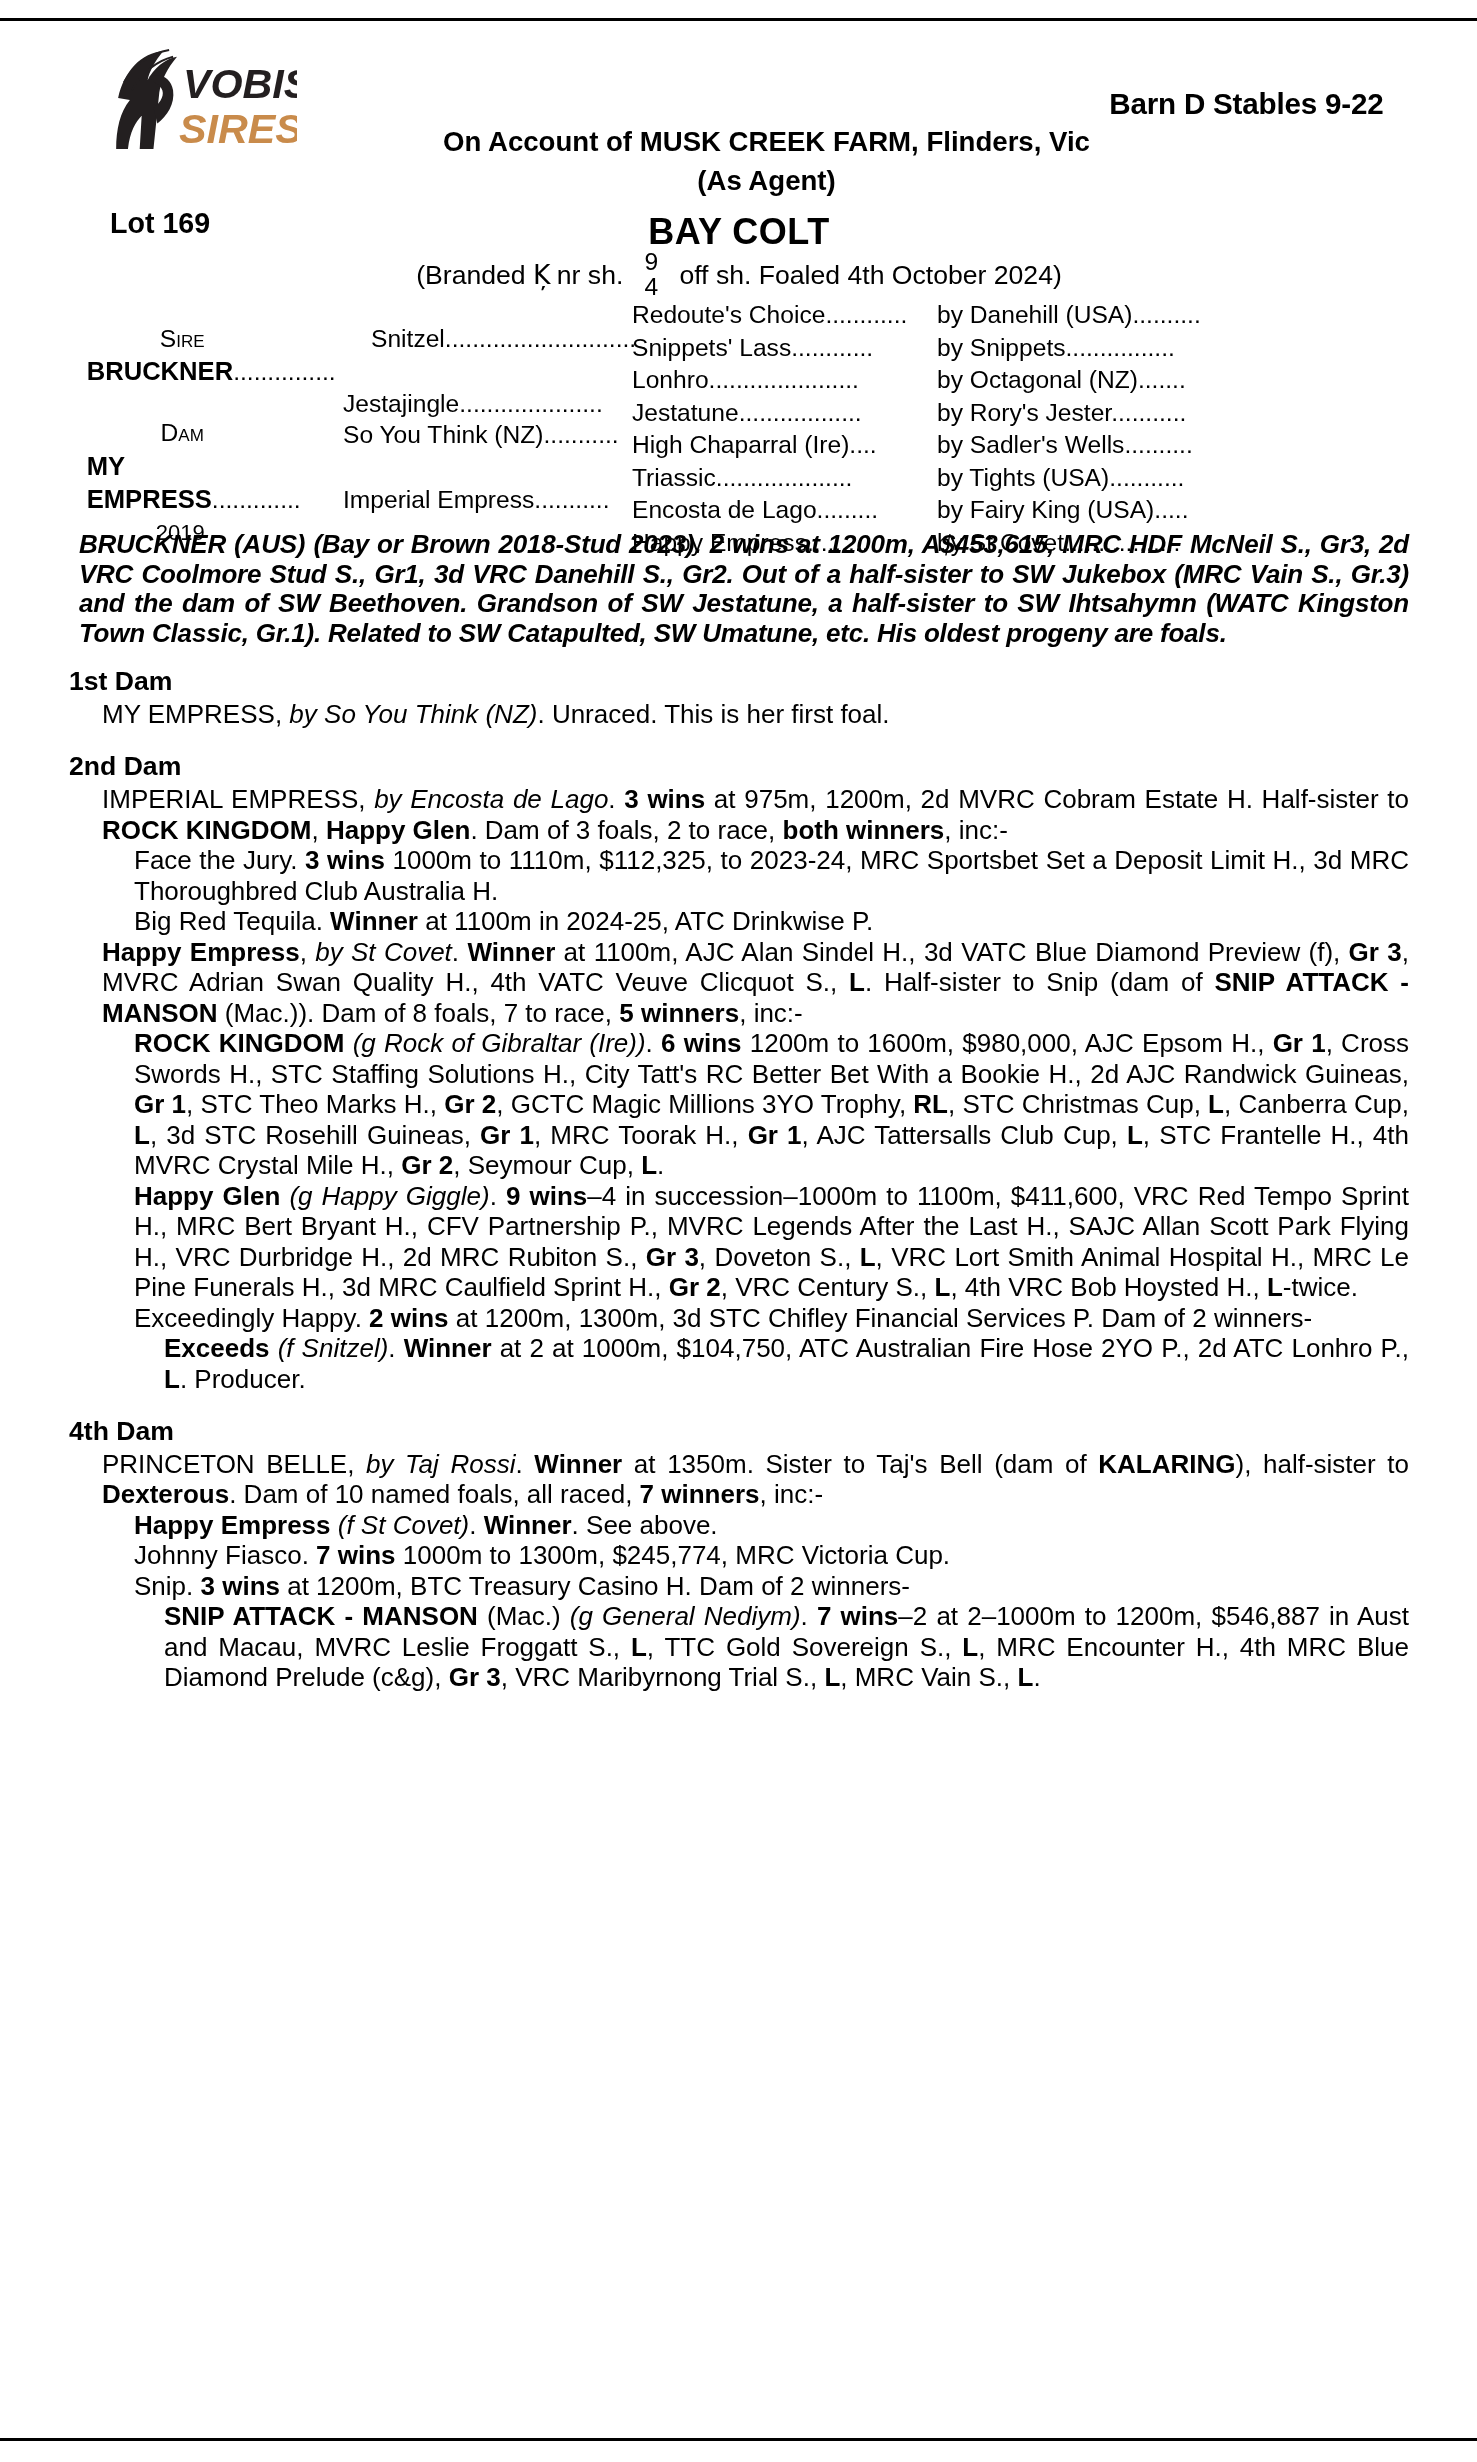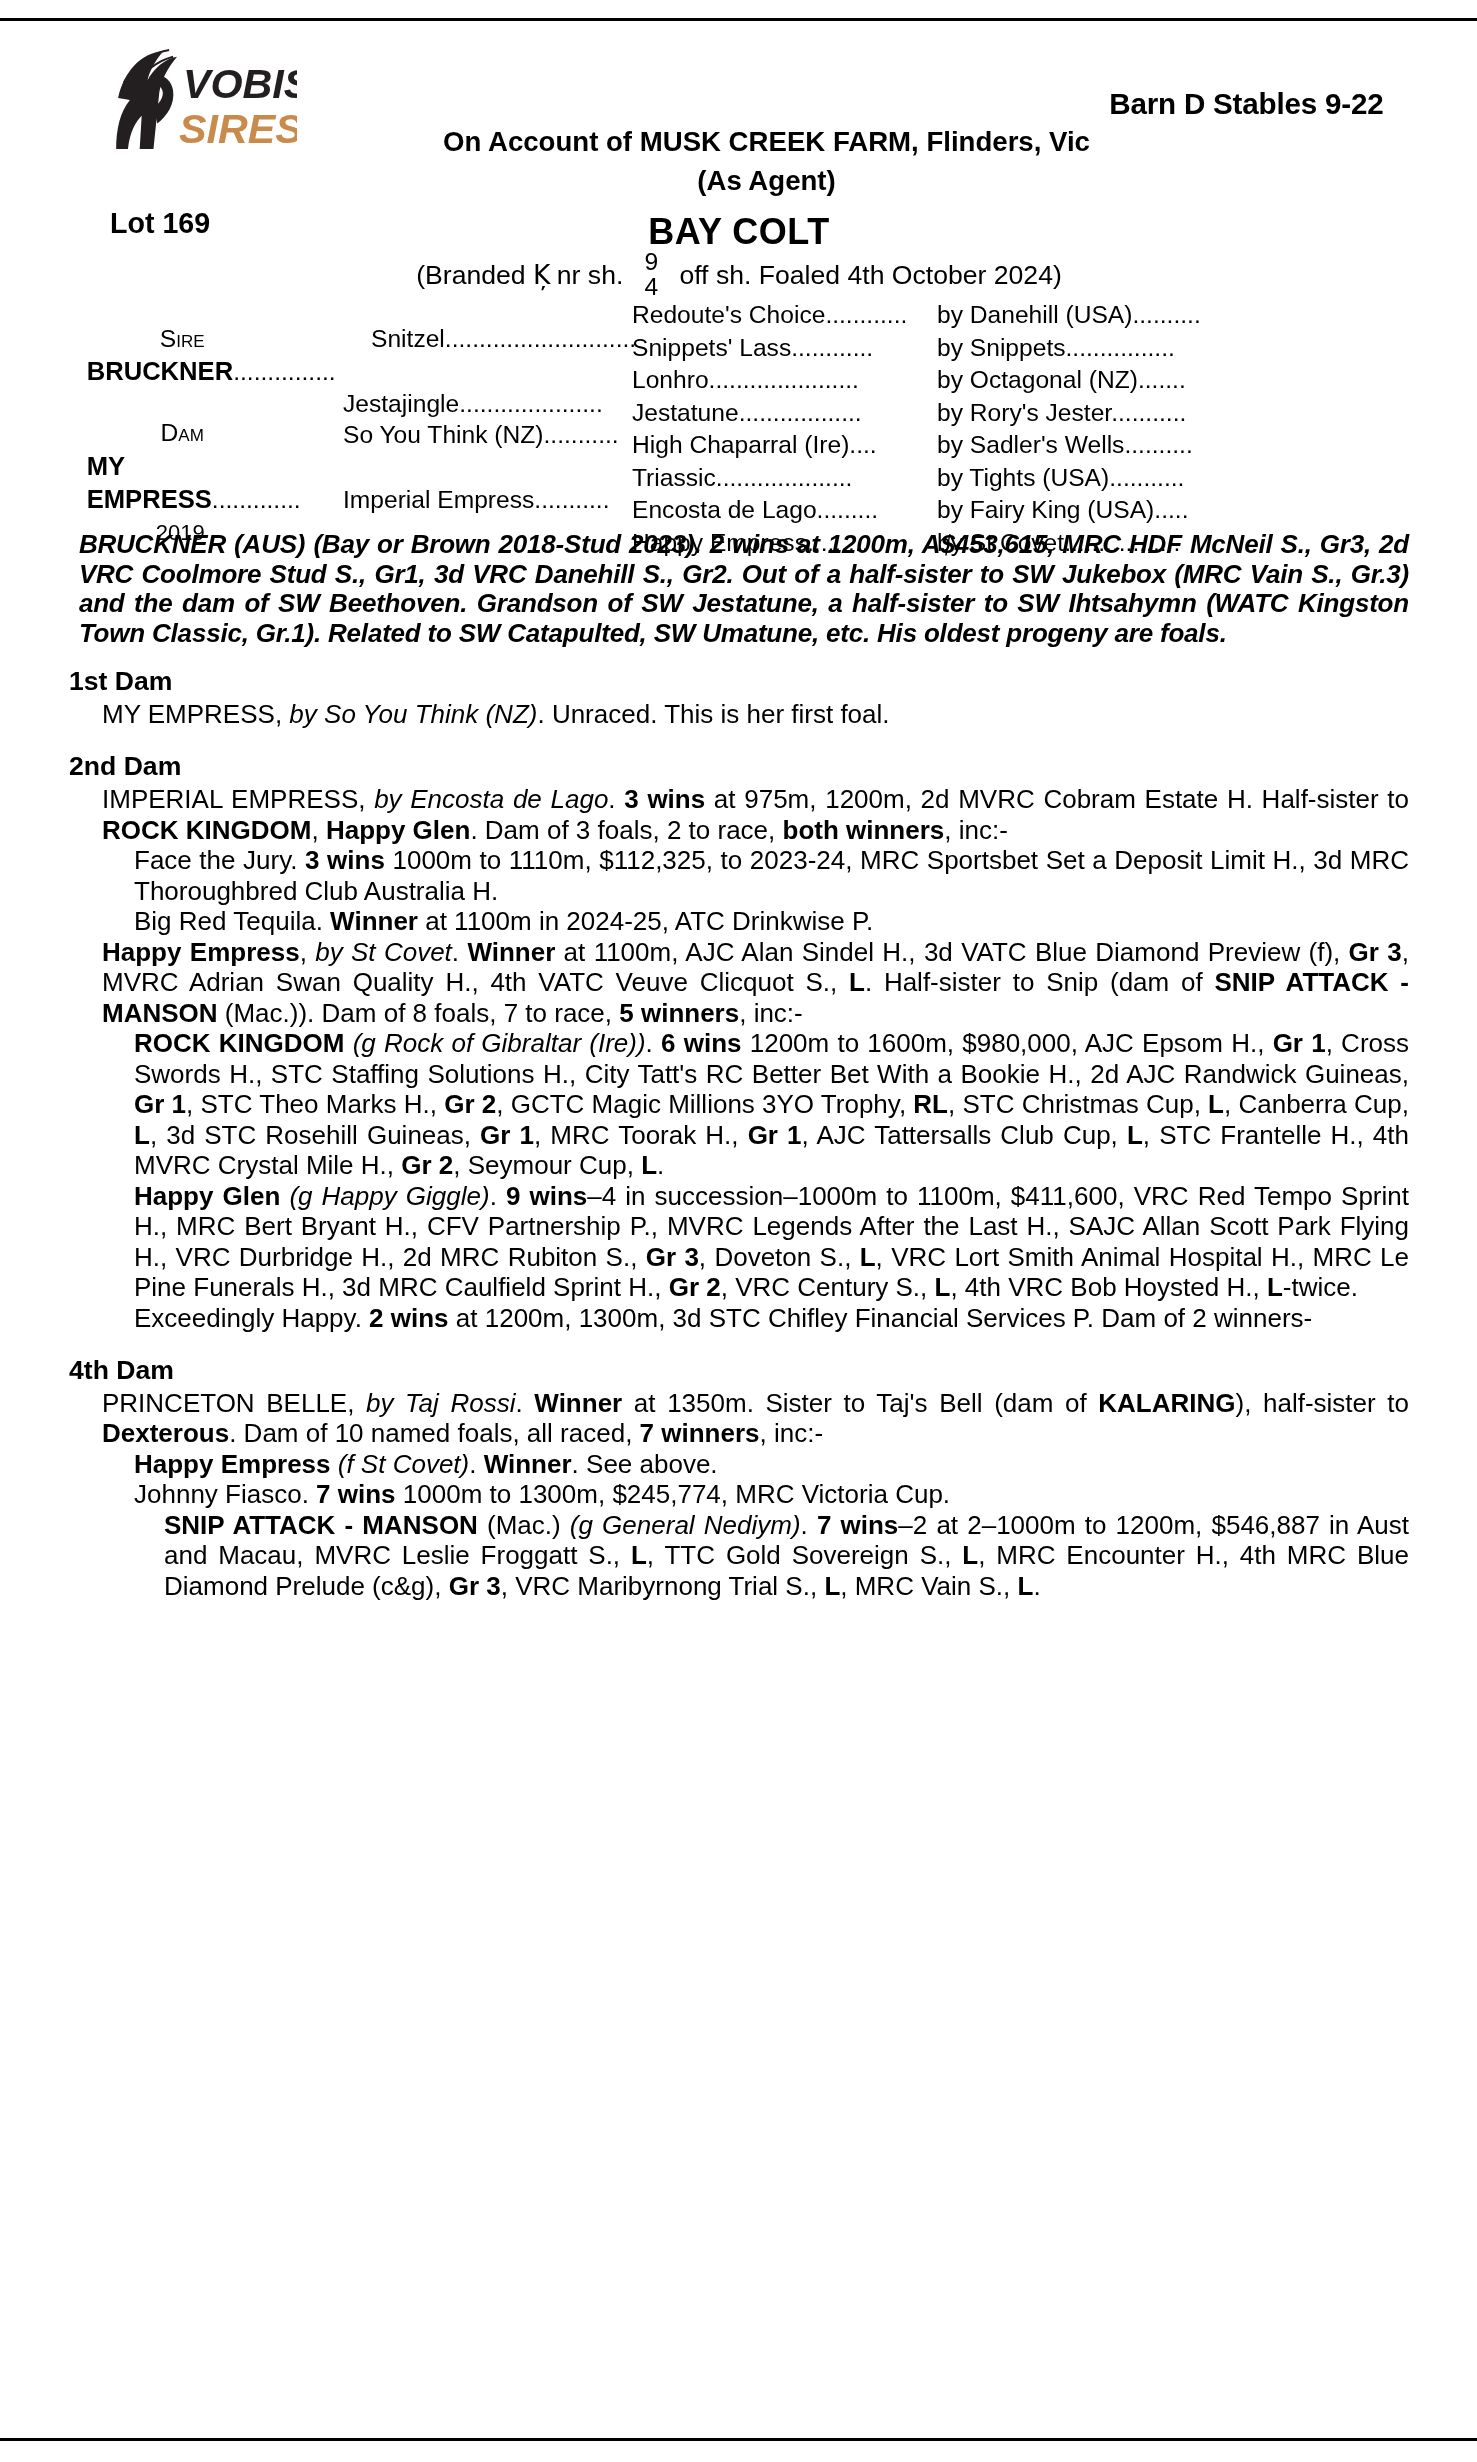--- a/index.html
+++ b/index.html
@@ -197,21 +197,23 @@
       <div class="damhdr tight">1st Dam</div>
       <p class="e ind1">MY EMPRESS, <i>by So You Think (NZ)</i>. Unraced. This is her first foal.</p>
       <div class="damhdr">2nd Dam</div>
       <p class="e ind1">IMPERIAL EMPRESS, <i>by Encosta de Lago</i>. <b>3 wins</b> at 975m, 1200m, 2d MVRC Cobram Estate H. Half-sister to <b>ROCK KINGDOM</b>, <b>Happy Glen</b>. Dam of 3 foals, 2 to race, <b>both winners</b>, inc:-</p>
       <p class="e ind2">Face the Jury. <b>3 wins</b> 1000m to 1110m, $112,325, to 2023-24, MRC Sportsbet Set a Deposit Limit H., 3d MRC Thoroughbred Club Australia H.</p>
       <p class="e ind2">Big Red Tequila. <b>Winner</b> at 1100m in 2024-25, ATC Drinkwise P.</p>
       <p class="e ind1"><b>Happy Empress</b>, <i>by St Covet</i>. <b>Winner</b> at 1100m, AJC Alan Sindel H., 3d VATC Blue Diamond Preview (f), <b>Gr 3</b>, MVRC Adrian Swan Quality H., 4th VATC Veuve Clicquot S., <b>L</b>. Half-sister to Snip (dam of <b>SNIP ATTACK - MANSON</b> (Mac.)). Dam of 8 foals, 7 to race, <b>5 winners</b>, inc:-</p>
       <p class="e ind2"><b>ROCK KINGDOM</b> <i>(g Rock of Gibraltar (Ire))</i>. <b>6 wins</b> 1200m to 1600m, $980,000, AJC Epsom H., <b>Gr 1</b>, Cross Swords H., STC Staffing Solutions H., City Tatt's RC Better Bet With a Bookie H., 2d AJC Randwick Guineas, <b>Gr 1</b>, STC Theo Marks H., <b>Gr 2</b>, GCTC Magic Millions 3YO Trophy, <b>RL</b>, STC Christmas Cup, <b>L</b>, Canberra Cup, <b>L</b>, 3d STC Rosehill Guineas, <b>Gr 1</b>, MRC Toorak H., <b>Gr 1</b>, AJC Tattersalls Club Cup, <b>L</b>, STC Frantelle H., 4th MVRC Crystal Mile H., <b>Gr 2</b>, Seymour Cup, <b>L</b>.</p>
       <p class="e ind2"><b>Happy Glen</b> <i>(g Happy Giggle)</i>. <b>9 wins</b>–4 in succession–1000m to 1100m, $411,600, VRC Red Tempo Sprint H., MRC Bert Bryant H., CFV Partnership P., MVRC Legends After the Last H., SAJC Allan Scott Park Flying H., VRC Durbridge H., 2d MRC Rubiton S., <b>Gr 3</b>, Doveton S., <b>L</b>, VRC Lort Smith Animal Hospital H., MRC Le Pine Funerals H., 3d MRC Caulfield Sprint H., <b>Gr 2</b>, VRC Century S., <b>L</b>, 4th VRC Bob Hoysted H., <b>L</b>-twice.</p>
       <p class="e ind2">Exceedingly Happy. <b>2 wins</b> at 1200m, 1300m, 3d STC Chifley Financial Services P. Dam of 2 winners-</p>
+      <p class="e ind3"><b>Exceeds</b> <i>(f Snitzel)</i>. <b>Winner</b> at 2 at 1000m, $104,750, ATC Australian Fire Hose 2YO P., 2d ATC Lonhro P., <b>L</b>. Producer.</p>
       <div class="damhdr">4th Dam</div>
       <p class="e ind1">PRINCETON BELLE, <i>by Taj Rossi</i>. <b>Winner</b> at 1350m. Sister to Taj's Bell (dam of <b>KALARING</b>), half-sister to <b>Dexterous</b>. Dam of 10 named foals, all raced, <b>7 winners</b>, inc:-</p>
       <p class="e ind2"><b>Happy Empress</b> <i>(f St Covet)</i>. <b>Winner</b>. See above.</p>
       <p class="e ind2">Johnny Fiasco. <b>7 wins</b> 1000m to 1300m, $245,774, MRC Victoria Cup.</p>
+      <p class="e ind2">Snip. <b>3 wins</b> at 1200m, BTC Treasury Casino H. Dam of 2 winners-</p>
       <p class="e ind3"><b>SNIP ATTACK - MANSON</b> (Mac.) <i>(g General Nediym)</i>. <b>7 wins</b>–2 at 2–1000m to 1200m, $546,887 in Aust and Macau, MVRC Leslie Froggatt S., <b>L</b>, TTC Gold Sovereign S., <b>L</b>, MRC Encounter H., 4th MRC Blue Diamond Prelude (c&amp;g), <b>Gr 3</b>, VRC Maribyrnong Trial S., <b>L</b>, MRC Vain S., <b>L</b>.</p>
     </div>
 
 </div>
 
 
 </body></html>

